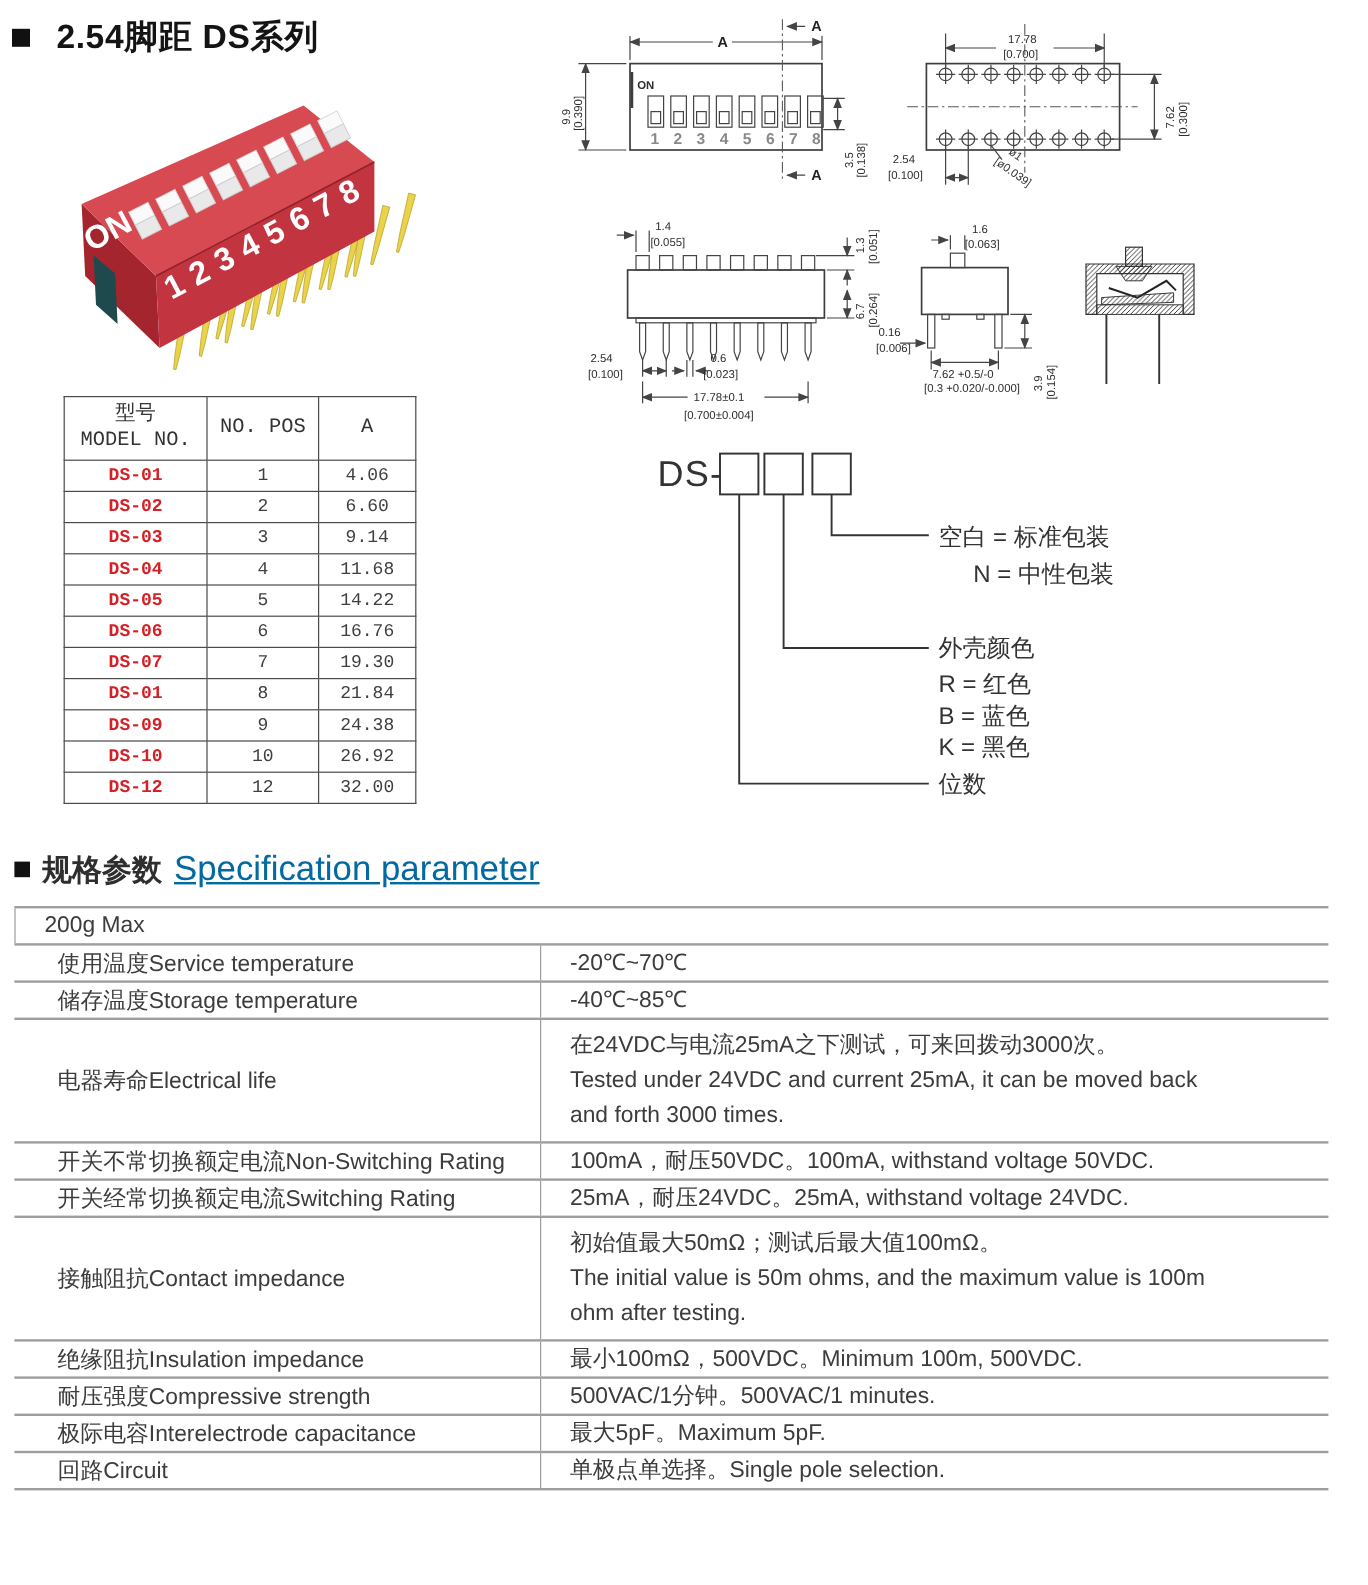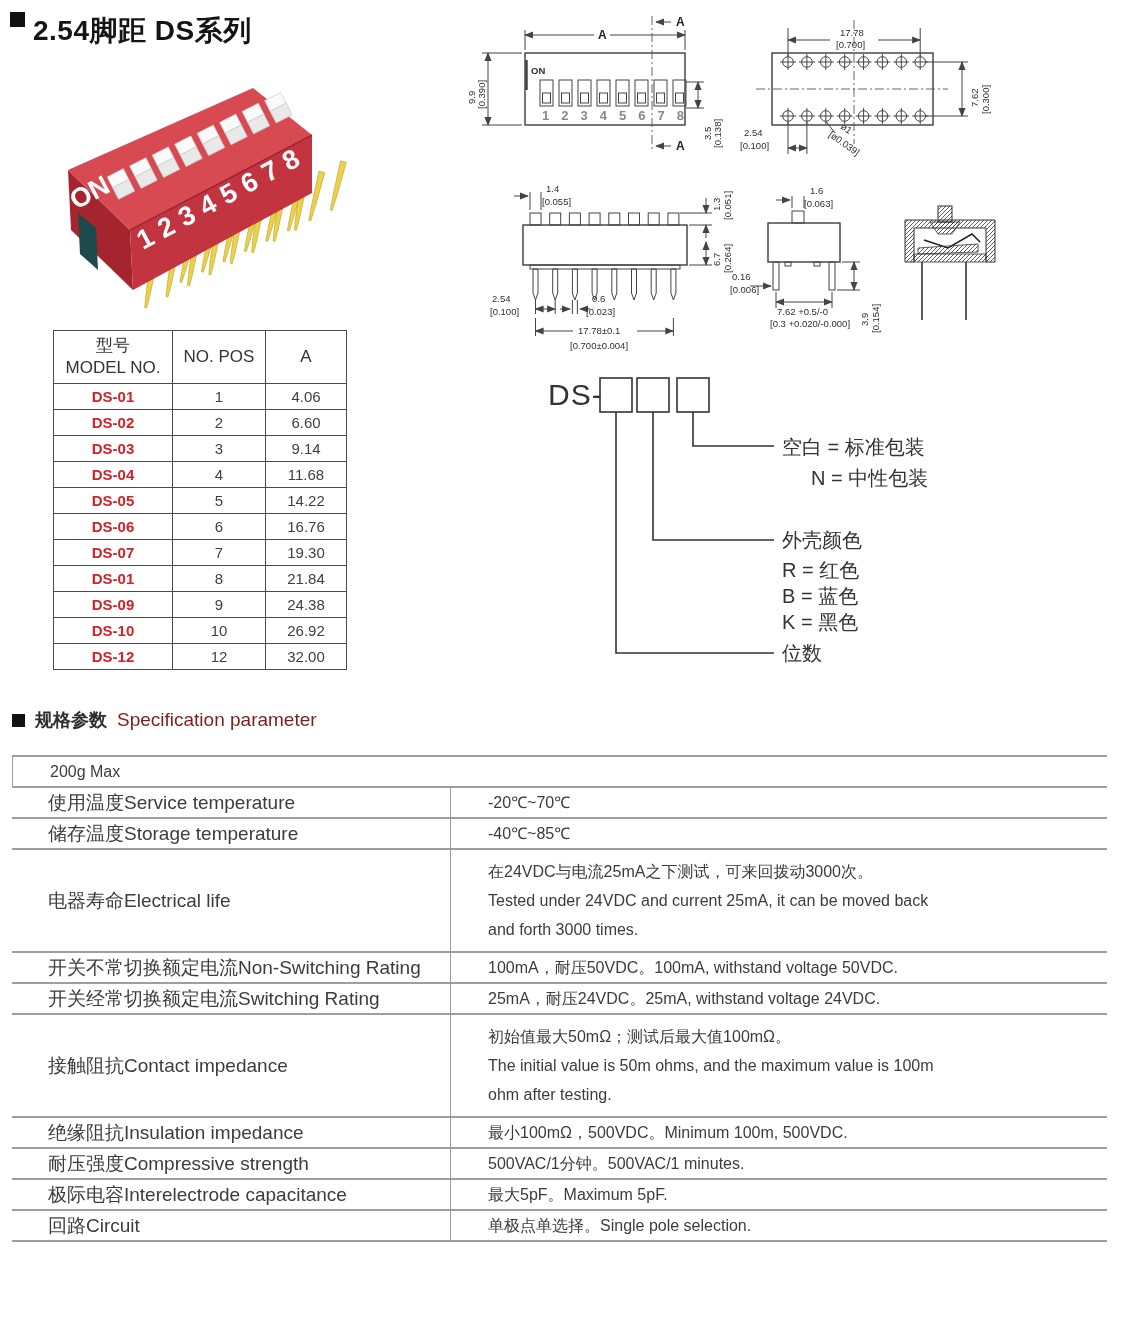--- a/index.html
+++ b/index.html
@@ -1,35 +1,35 @@
 <!DOCTYPE html>
 <html><head>
 <meta charset="utf-8">
 <style>
   html,body{margin:0;padding:0;background:#fff;}
   .page{position:relative;width:1140px;height:1321px;background:#fff;overflow:hidden;
         font-family:"Liberation Sans",sans-serif;color:#333;}
   
-  .doc-title{position:absolute;left:10px;top:12px;display:flex;align-items:flex-start;gap:8px;}
+  .doc-title{position:absolute;left:10px;top:12px;display:flex;align-items:center;gap:22px;}
   .sq{width:15px;height:15px;background:#111;display:inline-block;}
   .doc-title h1{font-size:28px;font-weight:bold;color:#141414;margin:0;letter-spacing:.5px;}
   
   .spec-heading{position:absolute;left:12px;top:708px;display:flex;align-items:center;gap:10px;}
   .spec-heading .sq{width:13px;height:13px;}
-  .spec-heading .cn{font-size:18px;font-weight:bold;color:#2e2e2e;}
-  .spec-heading .en{font-size:19px;color:#7f1d1d;}
+  .spec-heading .cn{font-size:25px;font-weight:bold;color:#2e2e2e;}
+  .spec-heading .en{font-size:29px;color:#0369a1;text-decoration:underline;}
   .spec-table{position:absolute;left:12px;top:755px;width:1095px;border-top:2px solid #9e9e9e;}
   .spec-row{display:flex;border-bottom:2px solid #9e9e9e;min-height:28px;align-items:stretch;}
   .spec-row.tall .spec-value{padding-top:7px;padding-bottom:7px;}
   .spec-label{width:438px;display:flex;align-items:center;padding-left:36px;box-sizing:border-box;
               font-size:19px;color:#3c3c3c;}
-  .spec-value{flex:1;border-left:1.5px solid #9e9e9e;padding-left:37px;box-sizing:border-box;
-              font-size:16px;color:#3c3c3c;white-space:pre-line;display:flex;align-items:center;line-height:29px;}
+  .spec-value{flex:1;border-left:1.5px solid #9e9e9e;padding-left:24px;box-sizing:border-box;
+              font-size:19px;color:#3c3c3c;white-space:pre-line;display:flex;align-items:center;line-height:29px;}
   
-  .model-table{position:absolute;left:53px;top:330px;border-collapse:collapse;}
+  .model-table{position:absolute;left:53px;top:330px;border-collapse:collapse;font-family:Liberation Mono, monospace;}
   .model-table th,.model-table td{border:1.5px solid #4a4a4a;text-align:center;padding:0;}
   .model-table th{font-size:17px;font-weight:normal;color:#333;height:52px;line-height:22px;}
   .model-table td{font-size:15px;color:#3f3f3f;height:25px;}
   .model-table td.model{font-weight:bold;}
   .col-model{width:118px;} .col-pos{width:92px;} .col-a{width:80px;}
   
   svg text{font-family:"Liberation Sans",sans-serif;}
   .dim{font-size:9.5px;fill:#2e2e2e;}
   .dimb{font-size:12px;font-weight:bold;fill:#222;}
   .thin{stroke:#444;stroke-width:1;fill:none;}

